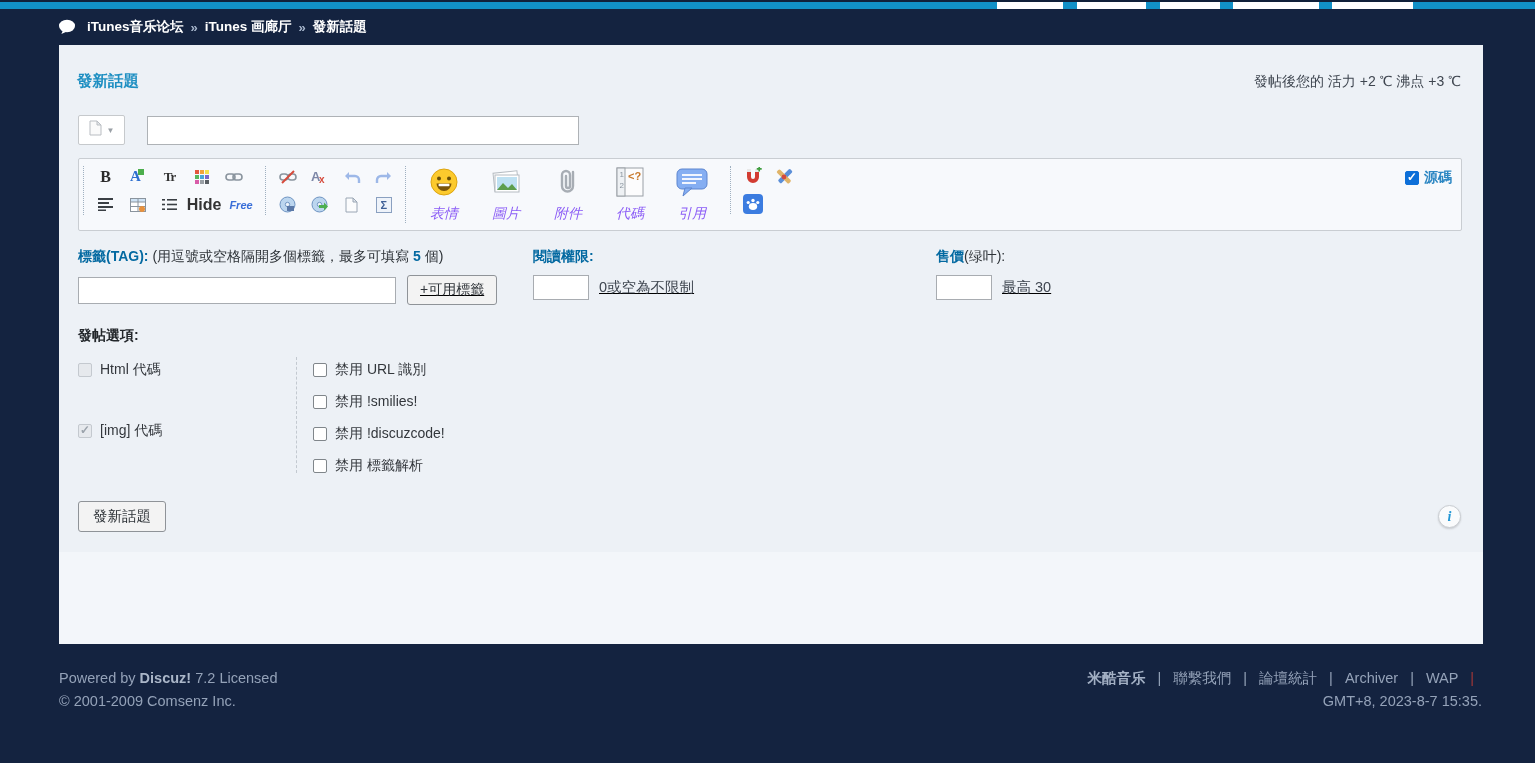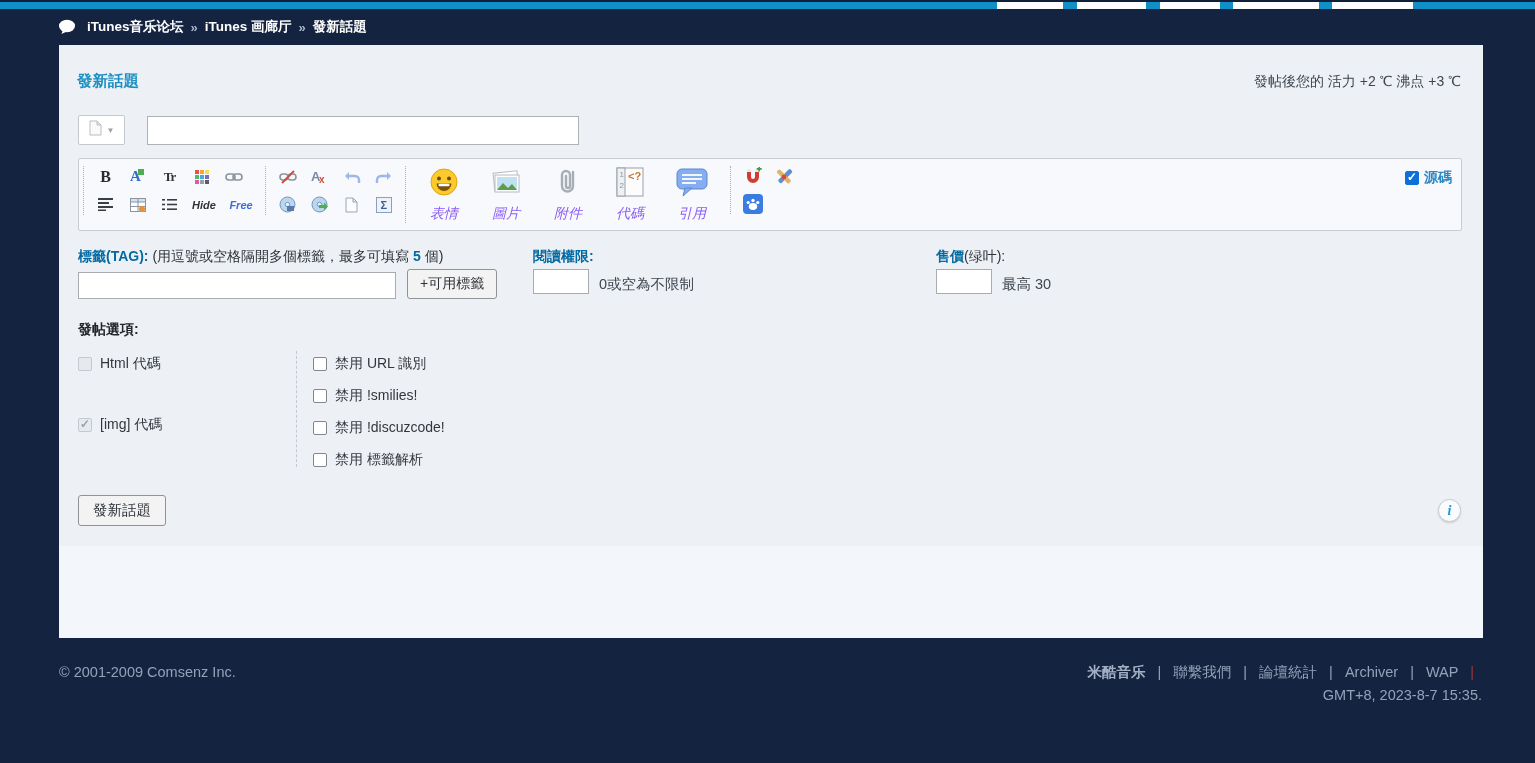--- a/index.html
+++ b/index.html
@@ -34,21 +34,21 @@
   
   .toolbar { display:flex; align-items:flex-start; margin:13px 18px 0 19px; width:1384px;
              background:#f7f9fc; border:1px solid #c9cdd2; border-radius:2px; padding:7px 9px 7px 4px; }
   .tg { display:flex; flex-direction:column; gap:7px; padding:0 10px; border-left:1px dotted #9fb0c0; }
   .tg.first { border-left:1px dotted #9fb0c0; }
   .trow { display:flex; align-items:center; gap:9px; height:21px; }
   .ti { width:23px; height:21px; display:flex; align-items:center; justify-content:center; cursor:pointer; }
   .glyphB  { font-family:"Liberation Serif", serif; font-weight:bold; font-size:16px; color:#2b2b2b; }
   .glyphA  { font-family:"Liberation Serif", serif; font-weight:bold; font-size:15px; color:#2e6fd0; }
   .glyphTr { font-family:"Liberation Serif", serif; font-weight:bold; font-size:13px; color:#333; letter-spacing:-1px; }
-  .glyphHide { font-size:11px; font-weight:bold; color:#333; font-style:italic; }
+  .glyphHide { font-size:16px; font-weight:bold; color:#333; }
   .glyphFree { font-size:11px; font-weight:bold; color:#3a6fd8; font-style:italic; }
   .bigGroup { display:flex; gap:10px; padding:0 12px; border-left:1px dotted #9fb0c0; }
   .bigbtn { width:52px; display:flex; flex-direction:column; align-items:center; gap:3px; cursor:pointer; }
   .bigbtn .blabel { font-size:14px; color:#8b5cf6;font-style:italic; }
   .xgroup { display:flex; flex-direction:column; gap:6px; padding:0 10px; border-left:1px dotted #9fb0c0; }
   .xrow { display:flex; gap:8px; }
   .source-wrap { margin-left:auto; display:flex; align-items:center; gap:5px; margin-top:3px; }
   .source-label { font-size:14px; color:#2d87c3;font-weight:bold; }
   
   input[type=checkbox] { appearance:none; width:14px; height:14px; border:1px solid #80868b;
@@ -57,21 +57,21 @@
   input[type=checkbox]:checked::after { content:"✓"; position:absolute; left:1px; top:-2px;
       color:#fff; font-size:12px; font-weight:bold; }
   input[type=checkbox]:disabled { background:#e6e9ed; border-color:#c4c9cf; cursor:default; }
   input[type=checkbox]:disabled:checked { background:#e6e9ed; border-color:#c4c9cf; }
   input[type=checkbox]:disabled:checked::after { color:#9aa2ab; }
   
   .meta-row { display:flex; margin:17px 0 0 19px; }
   .mcol1 { width:455px; } .mcol2 { width:403px; } .mcol3 { flex:1; }
   .mlabel { font-size:14px; color:#2e3338; height:20px; }
   .mlabel b { font-weight:bold; color:#0369a1; }
-  .mctrl { margin-top:1px; display:flex; align-items:flex-end; }
+  .mctrl { margin-top:7px; display:flex; align-items:center;text-decoration:underline; }
   .tag-input { width:318px; height:27px; border:1px solid #a8acb1; background:#fff; font-size:14px; padding:0 6px; outline:none; }
   .btn { background:#f3f3f3; border:1px solid #8f9398; border-radius:3px; font-size:14px; color:#2e3338;
          padding:5px 12px; cursor:pointer; font-family:"Liberation Sans", sans-serif; }
   .tag-btn { margin-left:11px; }
   .small-input { width:56px; height:25px; border:1px solid #a8acb1; background:#fff; font-size:14px; padding:0 5px; outline:none; }
   .mhint { font-size:14.5px; color:#3f4650; margin-left:10px; }
   
   .opt-label { margin:22px 0 0 19px; font-size:14px; font-weight:bold; color:#23272b; }
   .options-row { display:flex; margin:12px 0 0 19px; }
   .ocol { display:flex; flex-direction:column; gap:18px; padding-top:6px; }
@@ -431,20 +431,23 @@
       <button class="btn submit-btn">發新話題</button>
       <span class="info-circle">i</span>
     </div>
 
   </div>
   <div class="panel-bottom"></div>
 </div>
 
 <div class="footer">
   <div>
+    <div class="line">
+      <span>Powered by </span><span class="fbrand">Discuz!</span><span> 7.2 Licensed</span>
+    </div>
     <div class="line">© 2001-2009 Comsenz Inc.</div>
   </div>
   <div class="fright">
     <div class="line">
       <a href="#" class="flink strong">米酷音乐</a>
       <span class="fsep">|</span>
       <a href="#" class="flink">聯繫我們</a>
       <span class="fsep">|</span>
       <a href="#" class="flink">論壇統計</a>
       <span class="fsep">|</span>

